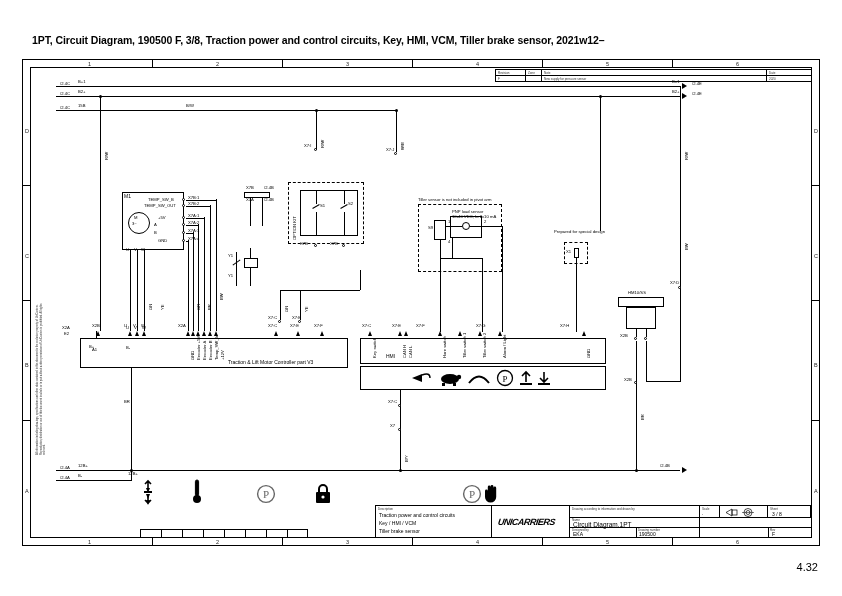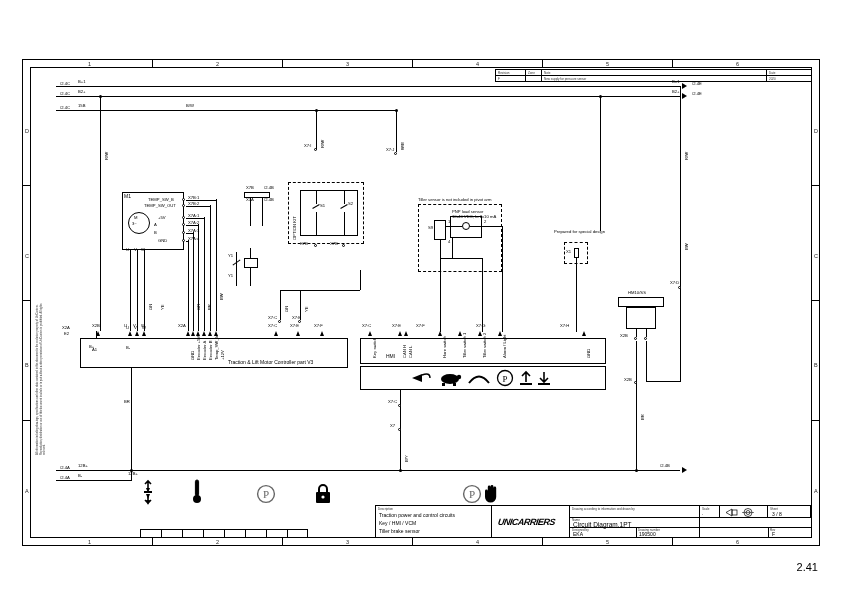--- a/index.html
+++ b/index.html
@@ -42,21 +42,22 @@
   .legal{position:absolute;left:30px;top:300px;width:96px;font-size:2.6px;line-height:1.35;color:#333;
     transform-origin:0 0;transform:rotate(-90deg);}
   svg{display:block;overflow:visible;}
   .sym{position:absolute;}
 </style>
 </head>
 <body>
 
 <div class="pg">
 
-  <div class="pagenum">2.41</div>
+  <div class="caption">1PT, Circuit Diagram, 190500 F, 3/8, Traction power and control circuits, Key, HMI, VCM, Tiller brake sensor, 2021w12–</div>
+  <div class="pagenum">4.32</div>
 
   <div class="frame"></div>
   <div class="frame2"></div>
 
   <div class="ztick" style="left:152px"></div>
   <div class="ztick" style="left:282px"></div>
   <div class="ztick" style="left:412px"></div>
   <div class="ztick" style="left:542px"></div>
   <div class="ztick" style="left:672px"></div>
   <div class="zlab" style="left:88px;top:61px">1</div>

